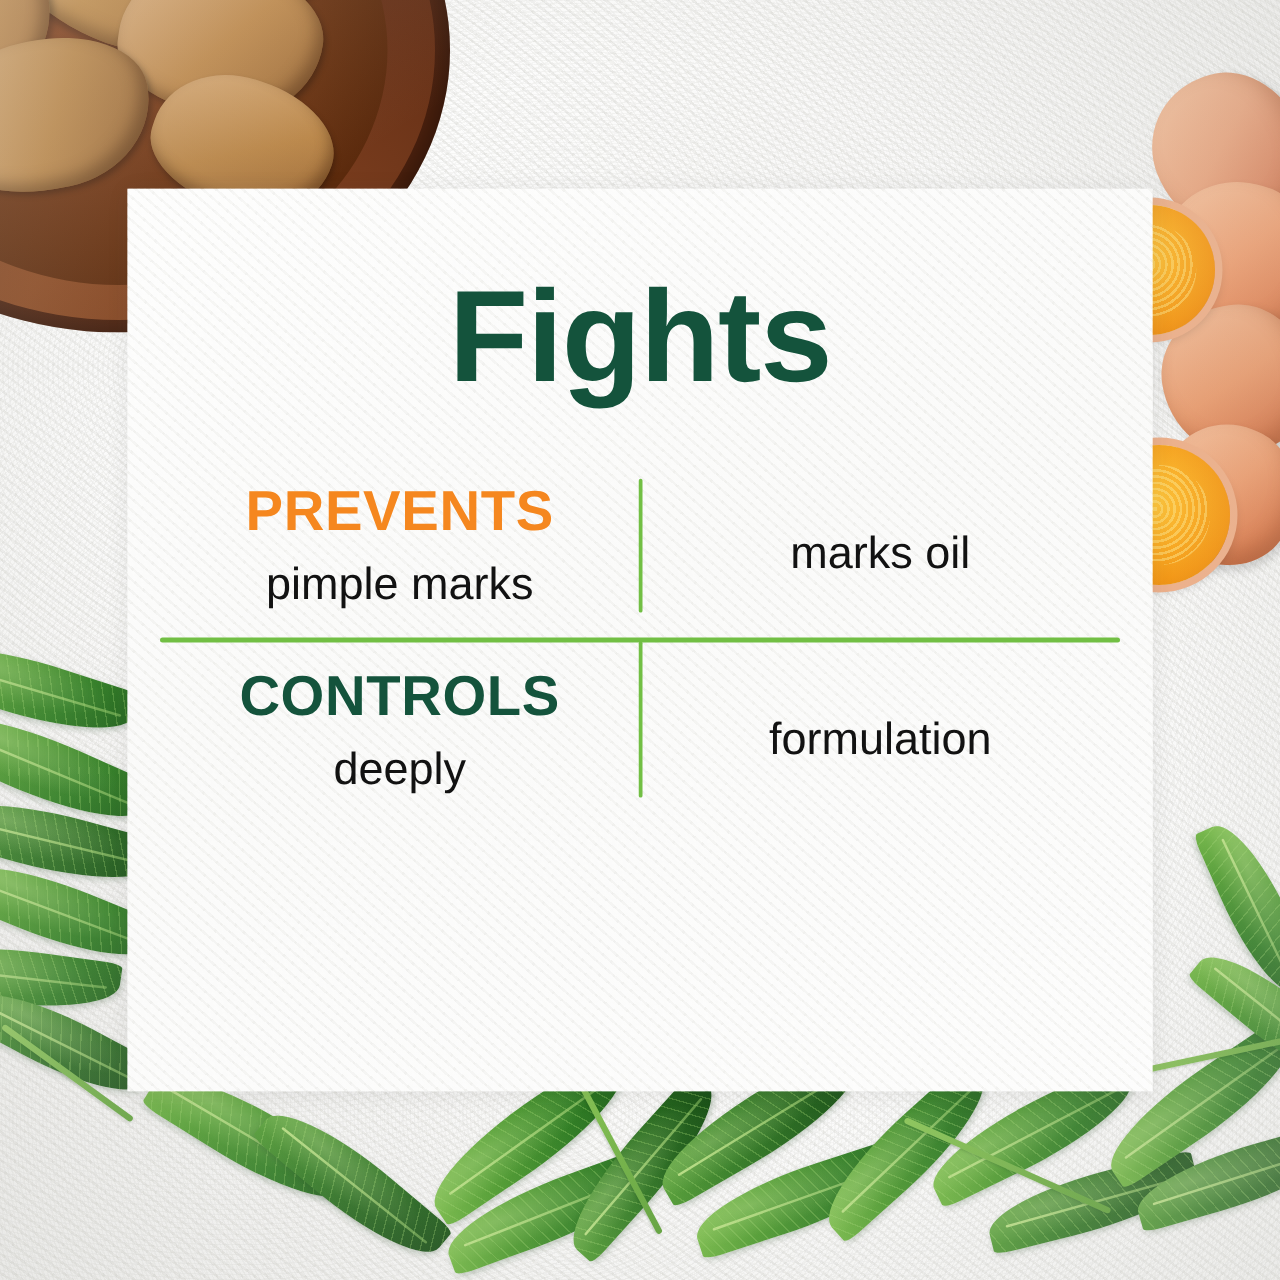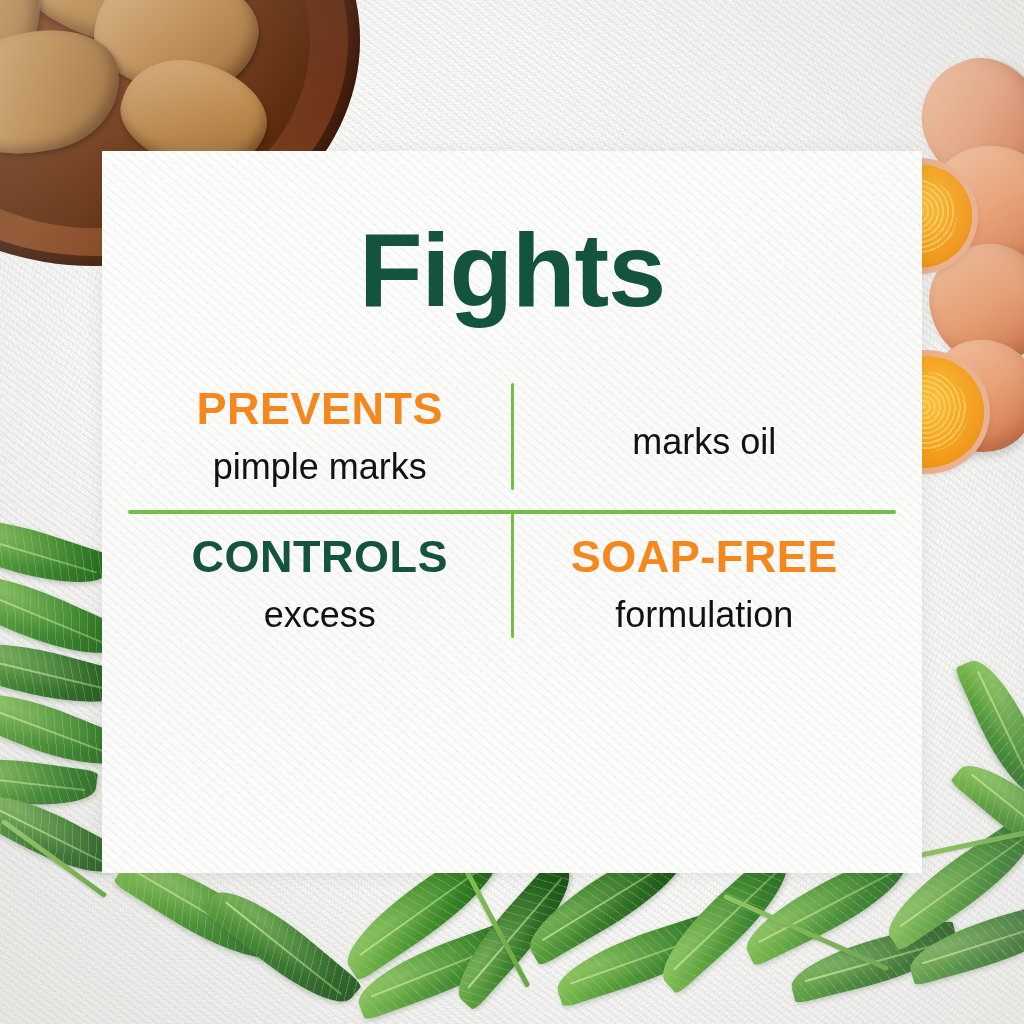--- a/index.html
+++ b/index.html
@@ -344,27 +344,26 @@
         <div class="v-div"></div>
 
         <div class="cell">
           <div class="cell-sub">marks oil</div>
         </div>
 
         <div class="h-div"></div>
 
         <div class="cell row2">
           <div class="cell-title" style="color:#14533c;">CONTROLS</div>
-          <div class="cell-sub">excess</div>
+          <div class="cell-sub">deeply</div>
         </div>
 
         <div class="v-div"></div>
 
         <div class="cell row2">
-          <div class="cell-title" style="color:#f5871f;">SOAP-FREE</div>
           <div class="cell-sub">formulation</div>
         </div>
 
       </div>
     </div>
   </div>
 
 </div>
 
 </body></html>

